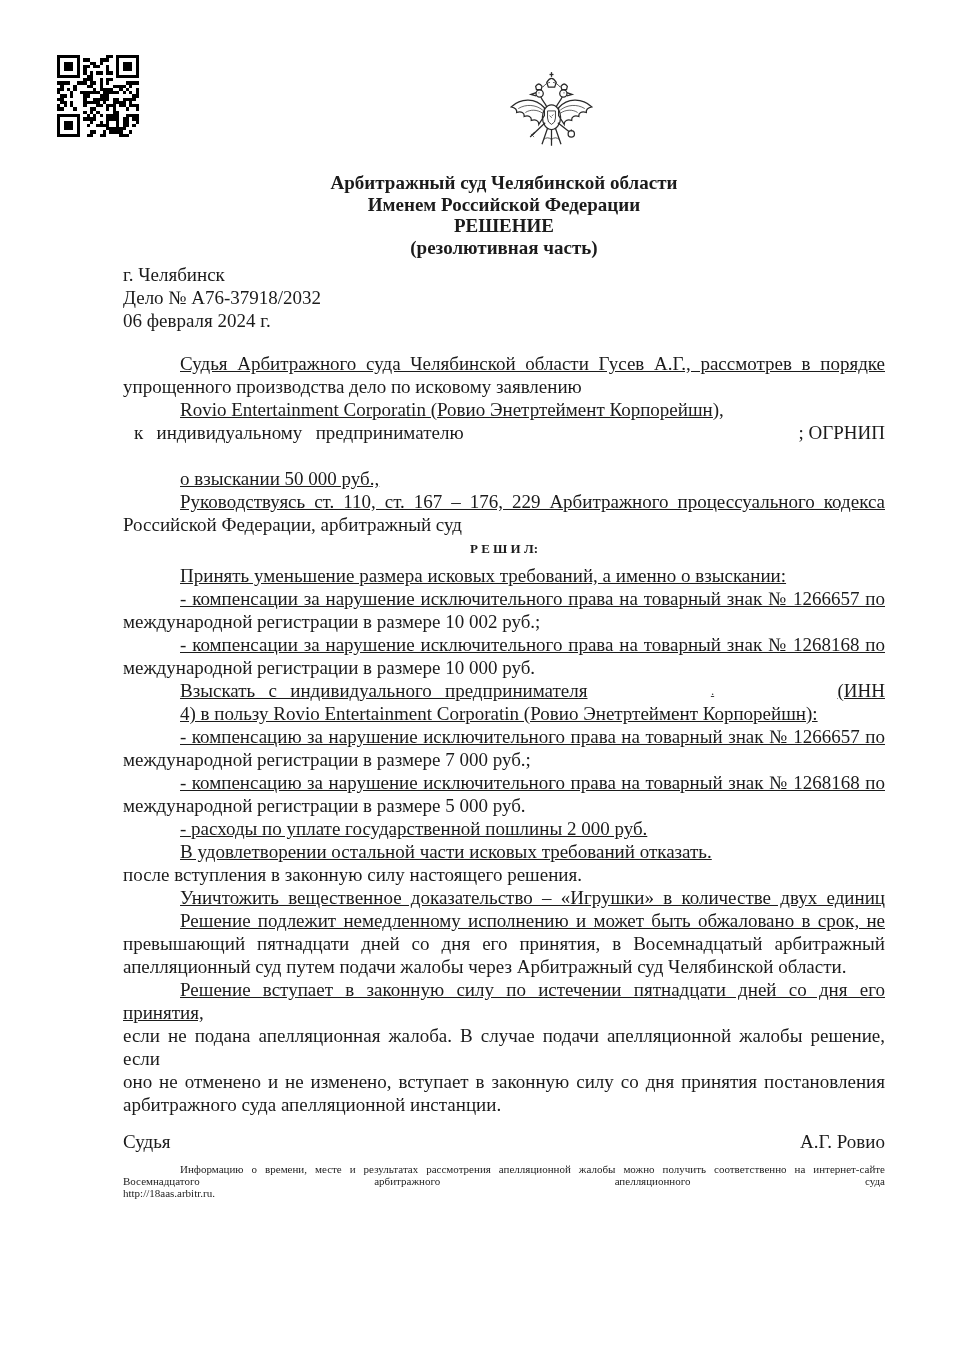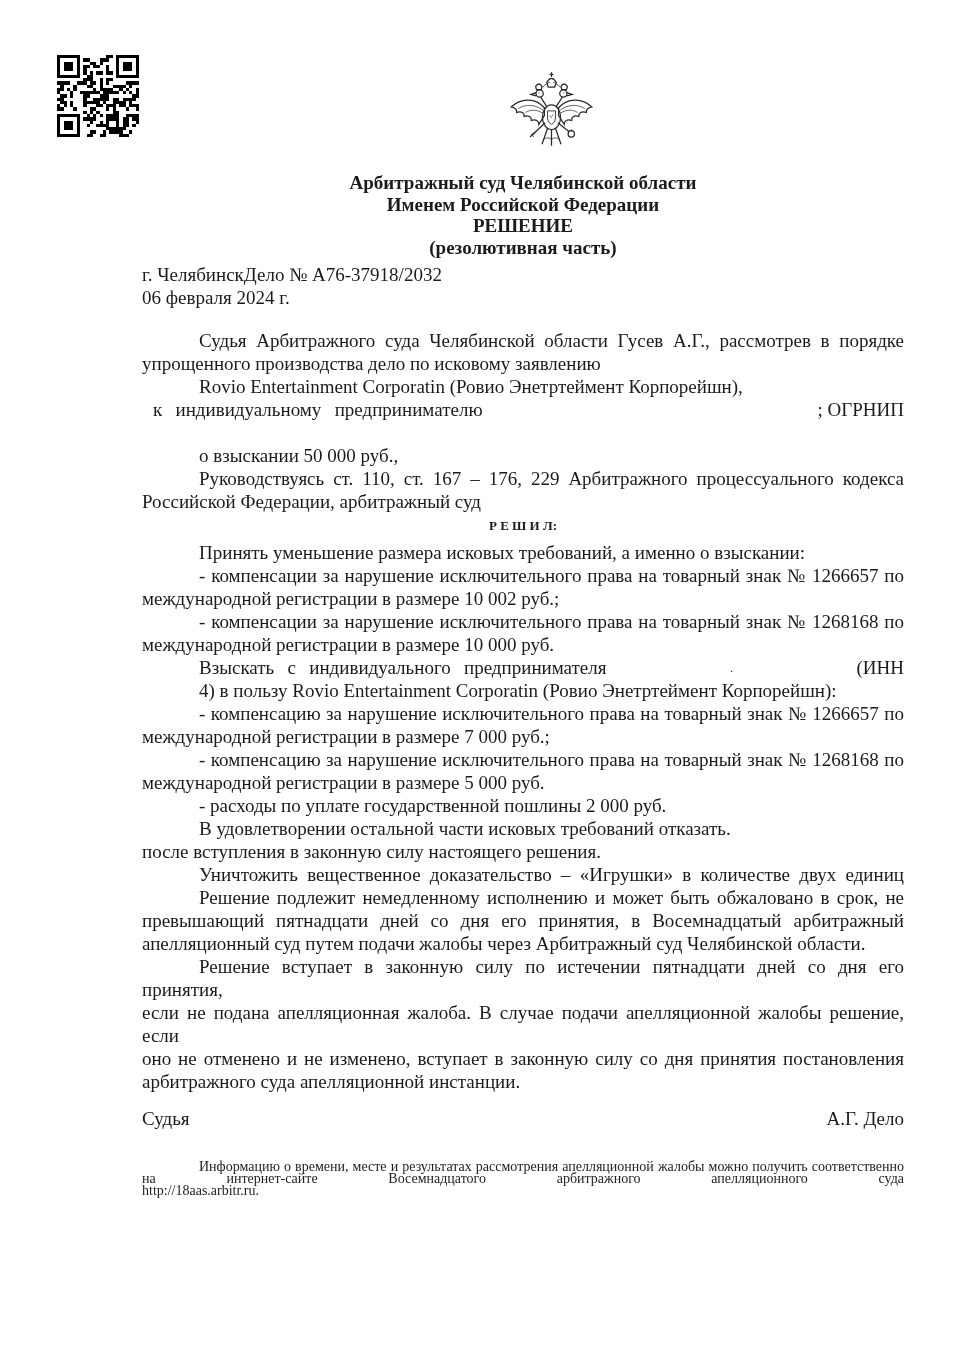--- a/index.html
+++ b/index.html
@@ -3,45 +3,45 @@
 <meta charset="utf-8">
 <style>
   html,body { margin:0; padding:0; background:#ffffff; }
   .page {
     position:relative; width:969px; height:1372px; background:#ffffff;
     font-family:"Liberation Serif","DejaVu Serif",serif; color:#1b1b1b;
     overflow:hidden; margin:0 auto;
   }
   .qr { position:absolute; left:57px; top:55px; width:82px; height:82px; }
   .emblem { position:absolute; left:504px; top:71px; width:95px; height:102px; }
-  .content { position:absolute; left:142px; top:0; width:762px; }
+  .content { position:absolute; left:123px; top:0; width:762px; }
 
   .title-block { margin-top:172px; text-align:center; font-weight:bold;
                  font-size:19px; line-height:21.5px; }
   .meta { margin-top:5px; font-size:19px; line-height:23px; }
-  .meta-row { display:flex; justify-content:flex-start; }
+  .meta-row { display:flex; justify-content:center;flex-direction:column; }
 
   .lines { margin-top:20px; }
   .ln { font-size:19px; line-height:23px; text-align:justify; white-space:normal; }
-  .ln.ind { text-indent:57px; }
+  .ln.ind { text-indent:57px;text-decoration:underline; }
   .ln.jl { text-align-last:justify; }
   .ln.blank { min-height:23px; }
   .ln.split { display:flex; justify-content:space-between; text-align:left; }
   .ln.split.ind { text-indent:0; padding-left:57px; }
   .ln.split.ind-xs { text-indent:0; padding-left:11px; }
   .ln.split .l { word-spacing:0.45em; }
   .ln.split .m { font-size:13px; opacity:.85; align-self:center; }
 
   .heading { font-size:13px; font-weight:bold; text-align:center;
              line-height:23px; margin:1px 0 4px 0; }
 
   .sig-row { display:flex; justify-content:space-between;
              font-size:19px; line-height:23px; margin-top:14px; }
 
-  .footnote { margin-top:31px; font-size:14px; line-height:12px; color:#222; }
+  .footnote { margin-top:10px; font-size:11px; line-height:12px; color:#222; }
   .fn-line { text-align:left; }
   .fn-line.ind { text-indent:57px; }
   .fn-line.jl { text-align:justify; text-align-last:justify; }
 
   svg { display:block; }
 </style>
 </head>
 <body>
 
 <div class="page">
@@ -378,21 +378,21 @@
         <div class="ln jl">превышающий пятнадцати дней со дня его принятия, в Восемнадцатый арбитражный</div>
         <div class="ln ">апелляционный суд путем подачи жалобы через Арбитражный суд Челябинской области.</div>
         <div class="ln ind jl">Решение вступает в законную силу по истечении пятнадцати дней со дня его принятия,</div>
         <div class="ln jl">если не подана апелляционная жалоба. В случае подачи апелляционной жалобы решение, если</div>
         <div class="ln jl">оно не отменено и не изменено, вступает в законную силу со дня принятия постановления</div>
         <div class="ln ">арбитражного суда апелляционной инстанции.</div>
       </div>
 
     <div class="sig-row">
       <span>Судья</span>
-      <span>А.Г. Дело</span>
+      <span>А.Г. Ровио</span>
     </div>
 
     <div class="footnote" id="footnote">
         <div class="fn-line ind jl">Информацию о времени, месте и результатах рассмотрения апелляционной жалобы можно получить соответственно на интернет-сайте Восемнадцатого арбитражного апелляционного суда</div>
         <div class="fn-line ">http://18aas.arbitr.ru.</div>
       </div>
 
   </div>
 </div>
 

